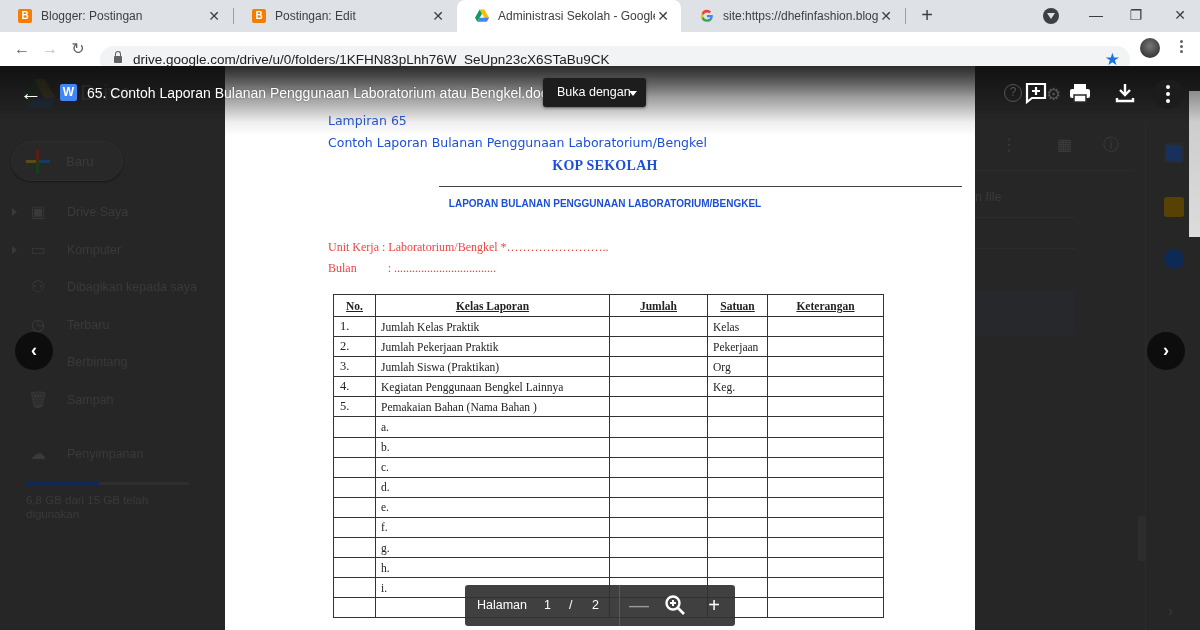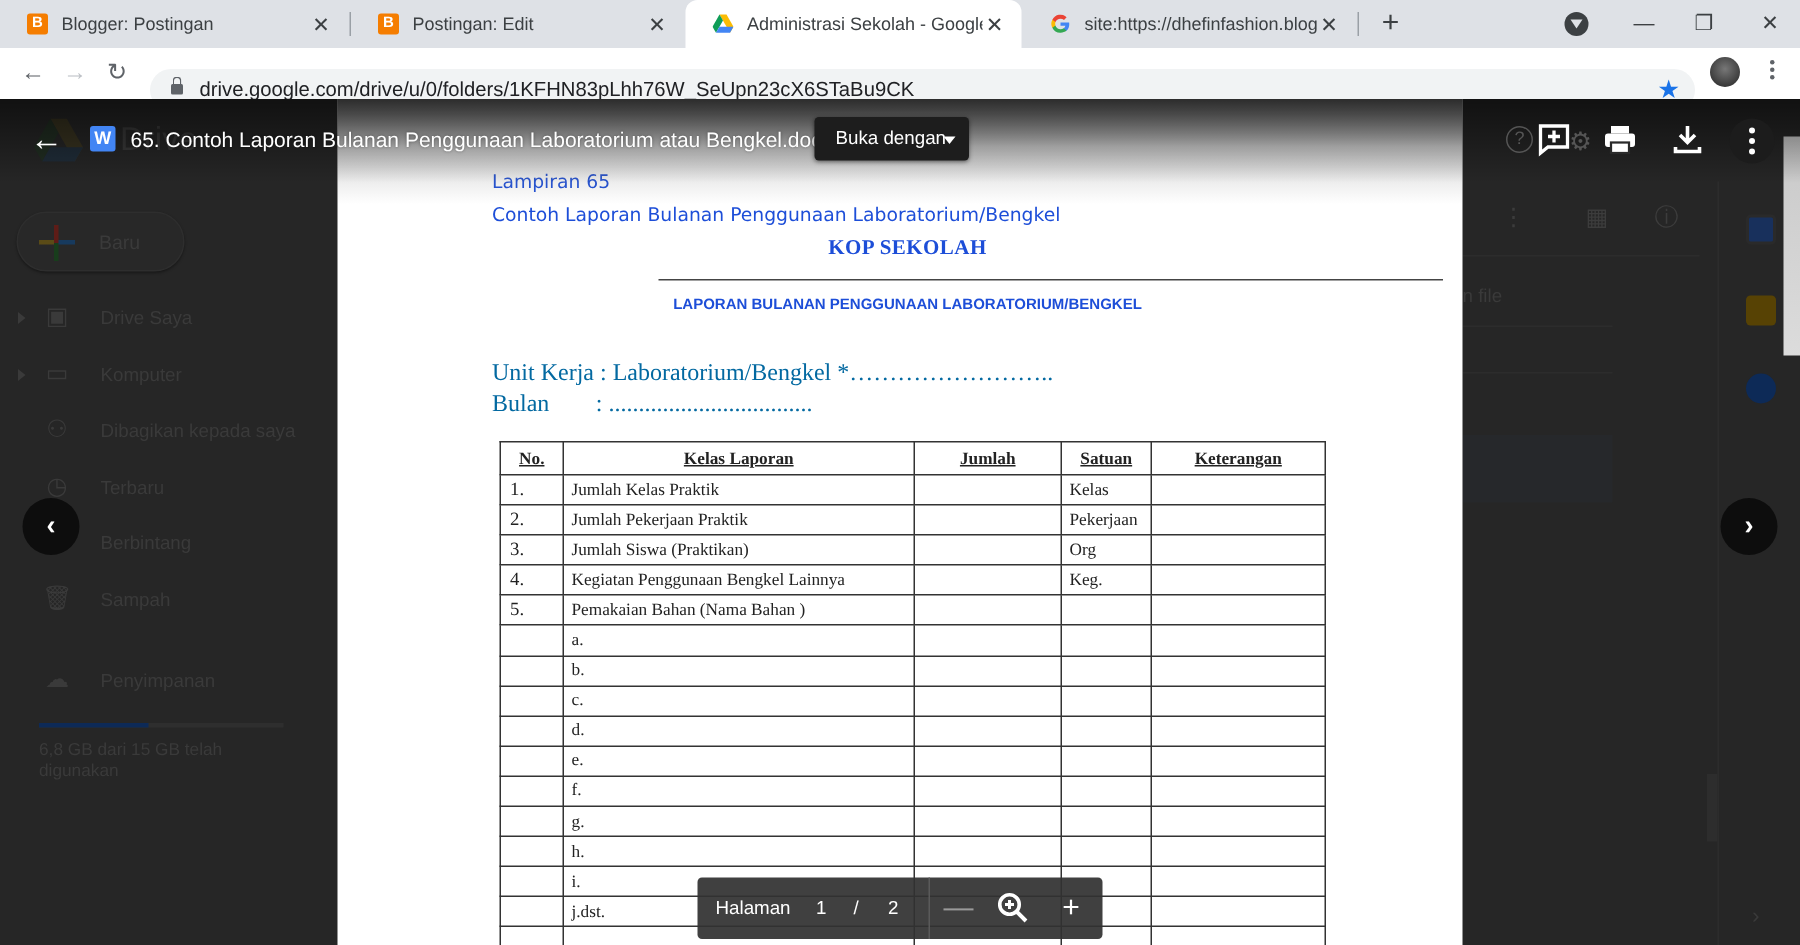--- a/index.html
+++ b/index.html
@@ -74,21 +74,21 @@
 
   
   .page { position: absolute; left: 225px; top: 66px; width: 750px; height: 564px; background: #fff; overflow: hidden; }
   .page-topfade { position: absolute; left: 0; top: 0; width: 750px; height: 70px; background: linear-gradient(180deg, rgba(70,70,70,.85) 0%, rgba(120,120,120,.35) 45%, rgba(255,255,255,0) 100%); pointer-events: none; }
   .doc-line { position: absolute; white-space: nowrap; color: #1d4ed8; }
   .doc-lampiran { left: 103px; top: 47px; font-family: "DejaVu Sans", sans-serif; font-size: 12.5px; }
   .doc-subtitle { left: 103px; top: 69px; font-family: "DejaVu Sans", sans-serif; font-size: 12.5px; }
   .doc-kop { left: 0; width: 760px; text-align: center; top: 92px; font-family: "Liberation Serif", serif; font-weight: bold; font-size: 14px; letter-spacing: .3px; }
   .doc-rule { position: absolute; left: 214px; top: 120px; width: 523px; height: 1px; background: #444; }
   .doc-heading { left: 0; width: 760px; text-align: center; top: 132px; font-family: "Liberation Sans", sans-serif; font-weight: bold; font-size: 10px; }
-  .doc-field { left: 103px; font-family: "Liberation Serif", serif; font-size: 16px; color: #0369a1; }
+  .doc-field { left: 103px; font-family: "Liberation Serif", serif; font-size: 12px; color: #ef4444; }
   .doc-field-1 { top: 174px; }
   .doc-field-2 { top: 195px; }
   .doc-field-2 .sep { display: inline-block; width: 31px; }
 
   .report-table { position: absolute; left: 108px; top: 228px; border-collapse: collapse; font-family: "Liberation Serif", serif; font-size: 11.5px; color: #222; }
   .report-table th, .report-table td { border: 1px solid #333; height: 20.1px; padding: 0 5px; white-space: nowrap; vertical-align: middle; }
   .report-table th { font-weight: bold; text-align: center; height: 22px; text-decoration: underline; }
   .c-no { width: 42px; } .c-item { width: 234px; } .c-jml { width: 98px; } .c-sat { width: 60px; } .c-ket { width: 116px; }
   .report-table td.c-no { font-size: 12.5px; padding-left: 6px; }
 
@@ -345,27 +345,20 @@
         <tr>
           <td class="c-no"></td>
           <td class="c-item">h.</td>
           <td class="c-jml"></td>
           <td class="c-sat"></td>
           <td class="c-ket"></td>
         </tr>
         <tr>
           <td class="c-no"></td>
           <td class="c-item">i.</td>
-          <td class="c-jml"></td>
-          <td class="c-sat"></td>
-          <td class="c-ket"></td>
-        </tr>
-        <tr>
-          <td class="c-no"></td>
-          <td class="c-item">j.dst.</td>
           <td class="c-jml"></td>
           <td class="c-sat"></td>
           <td class="c-ket"></td>
         </tr>
         <tr>
           <td class="c-no"></td>
           <td class="c-item"></td>
           <td class="c-jml"></td>
           <td class="c-sat"></td>
           <td class="c-ket"></td>

